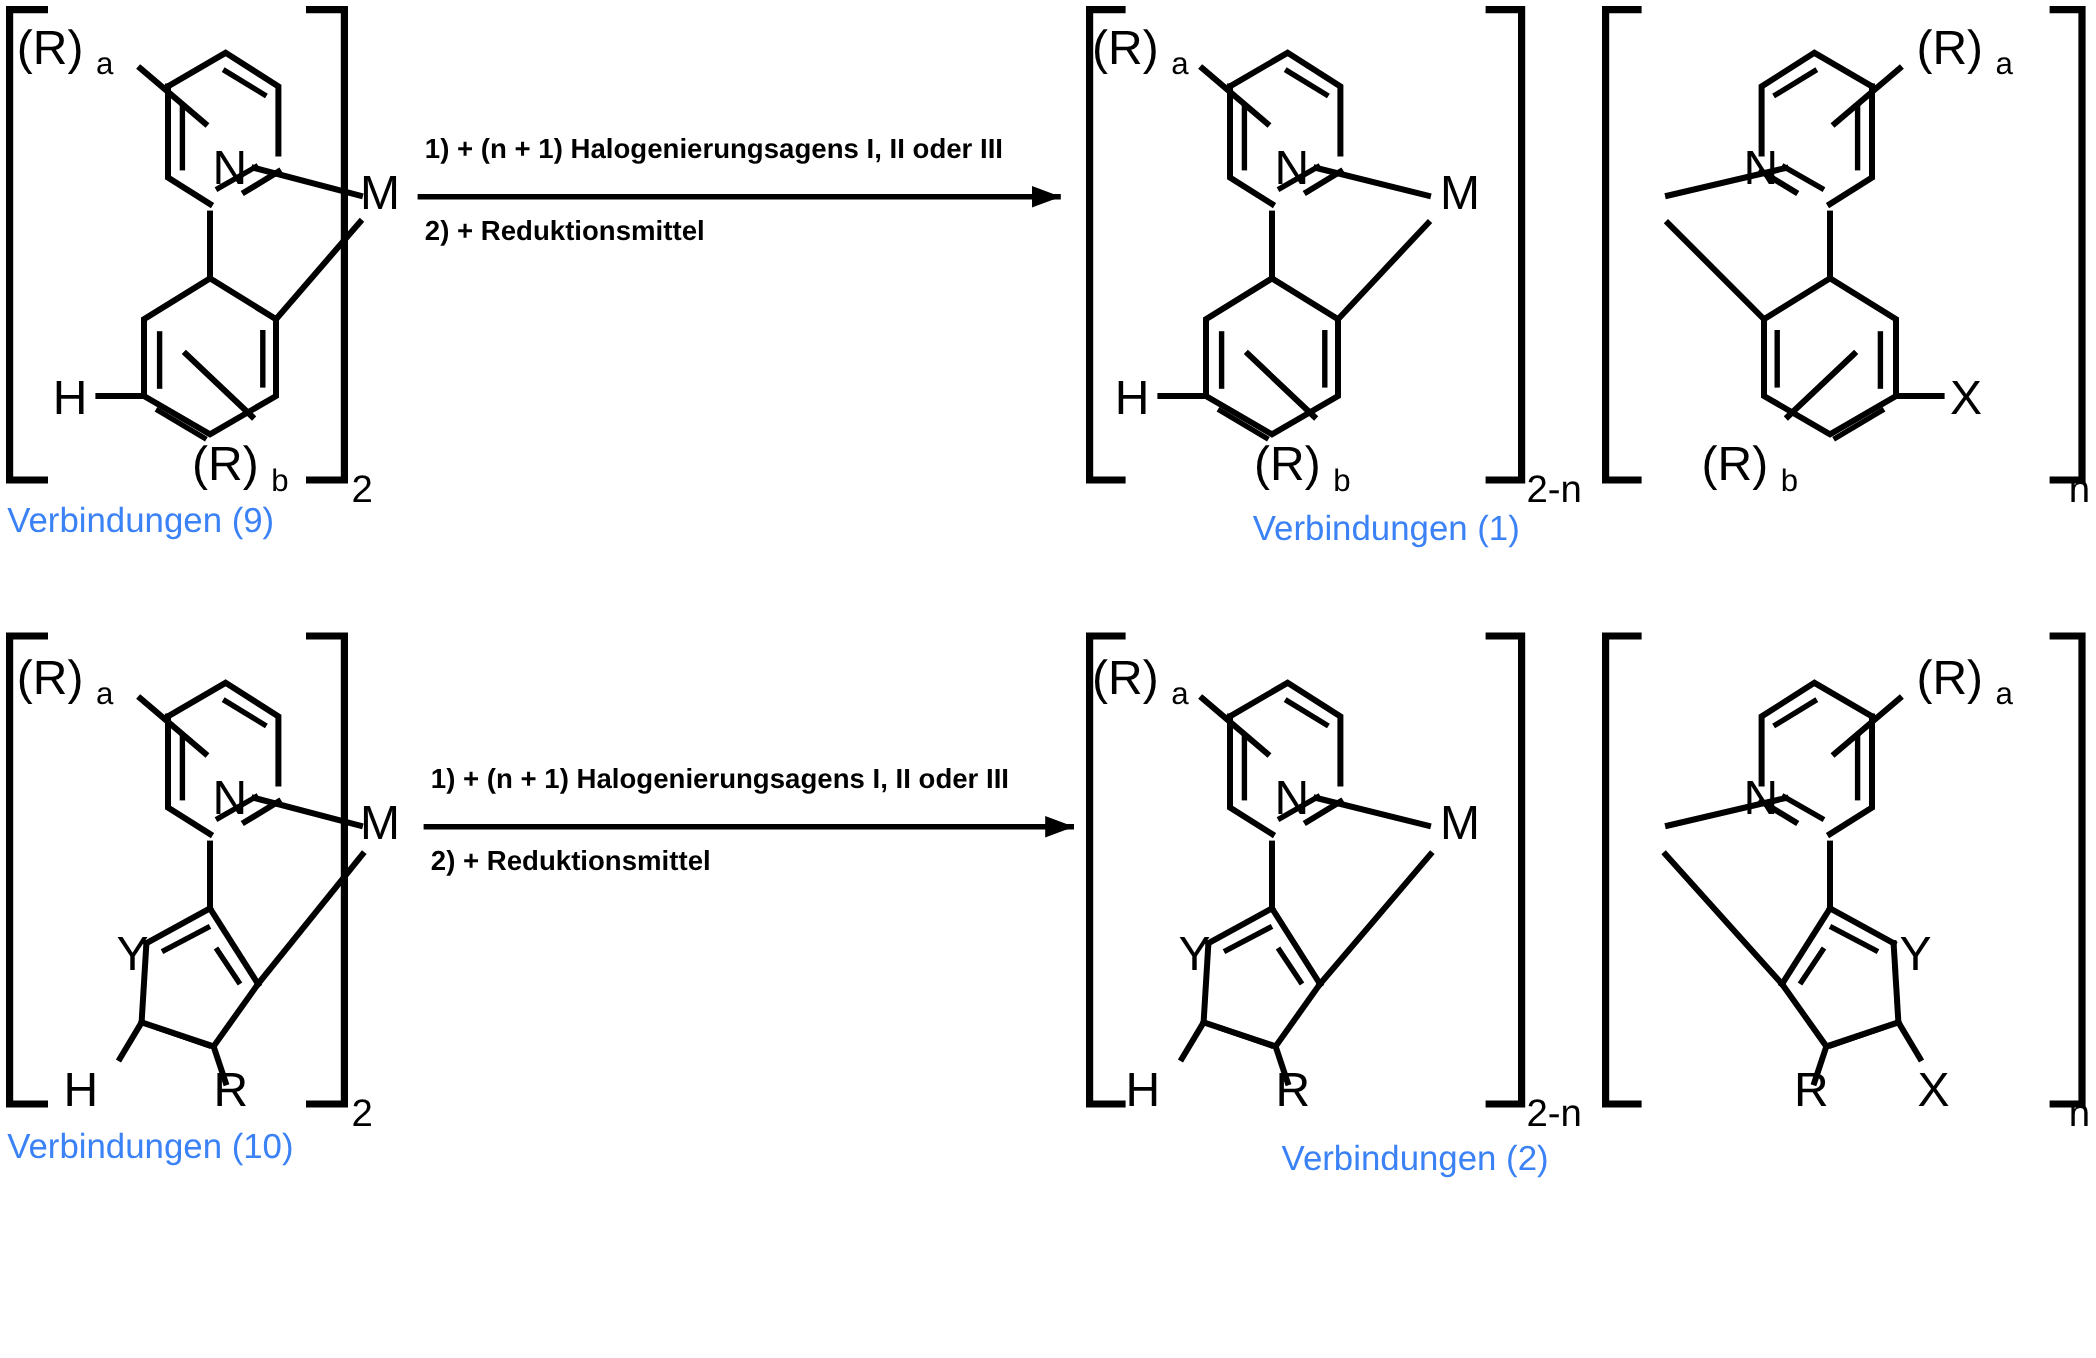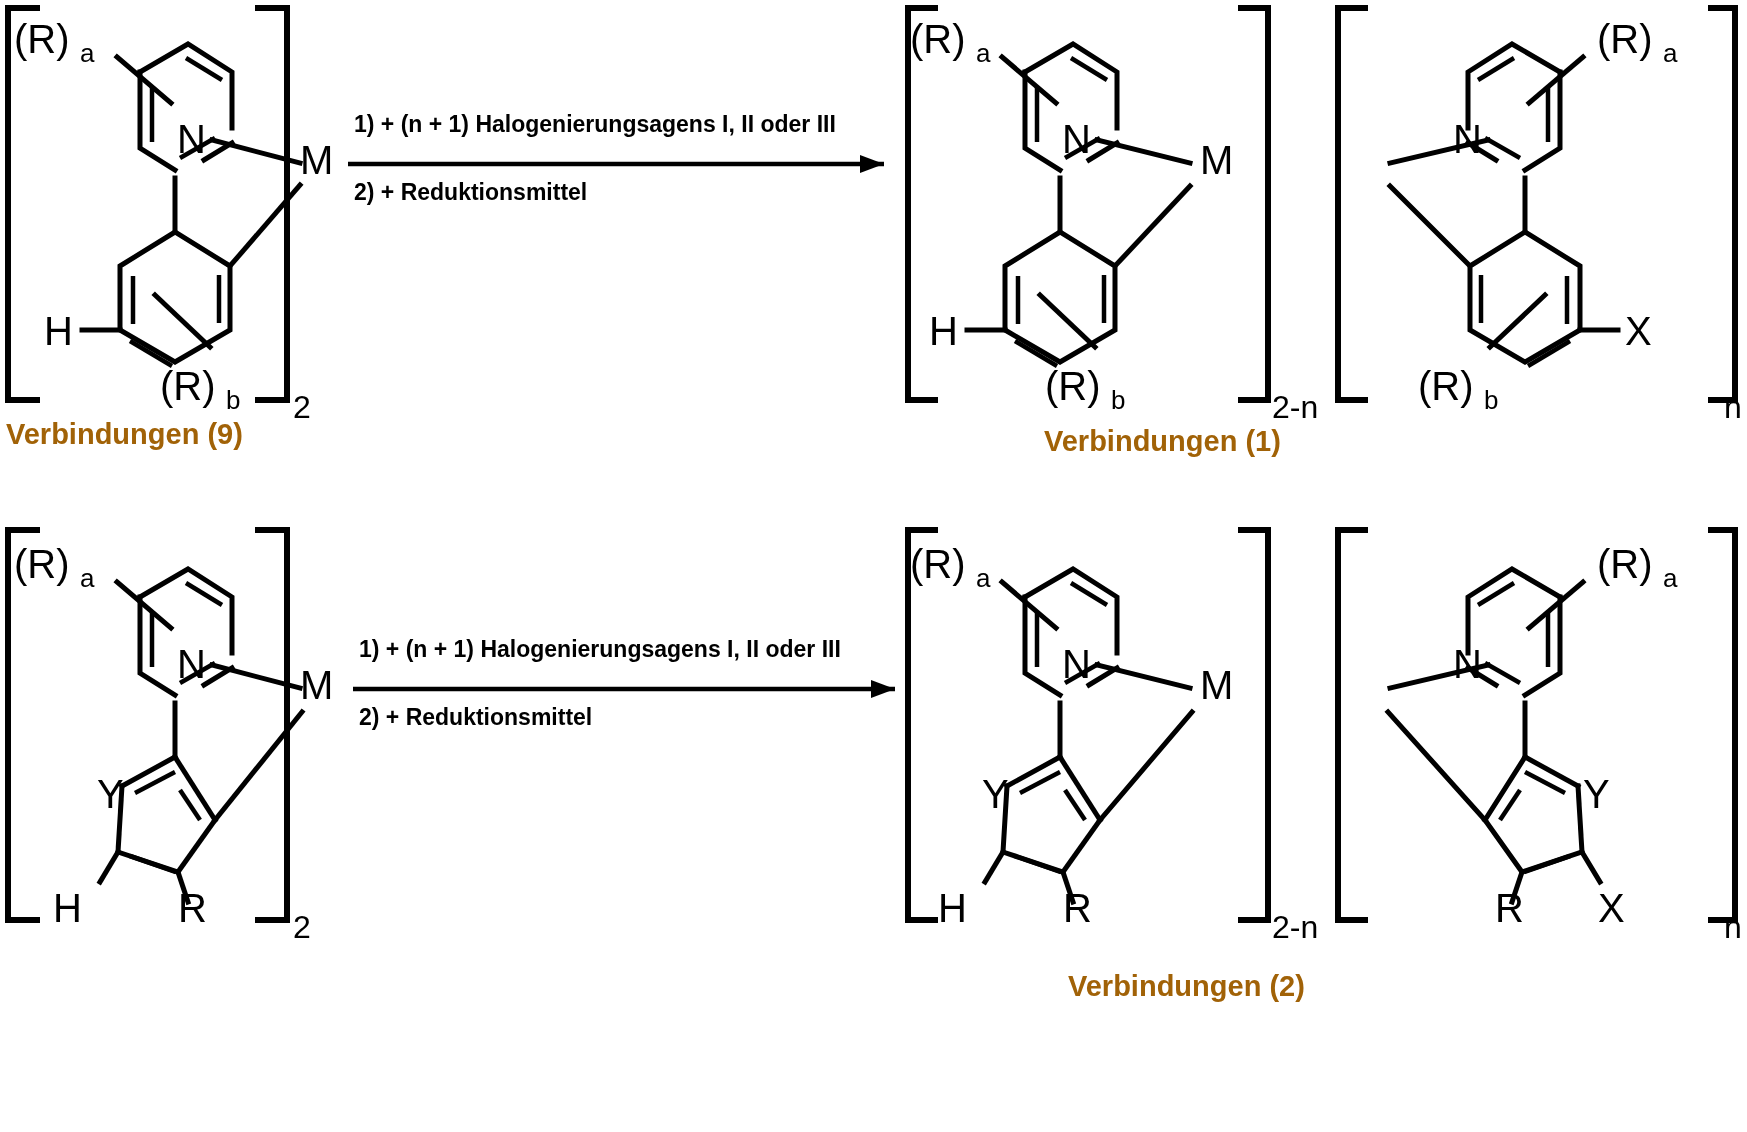--- a/index.html
+++ b/index.html
@@ -7,21 +7,21 @@
   body{width:1747px;height:1132px;position:relative;font-family:"Liberation Sans",sans-serif;color:#000;overflow:hidden;}
   .scheme{position:absolute;left:0;width:1747px;height:520px;}
   #scheme-1{top:0;}
   #scheme-2{top:520px;}
   svg{position:absolute;left:0;top:0;overflow:visible;}
   .atom{font-family:"Liberation Sans",sans-serif;font-size:40px;fill:#000;}
   .grp{font-family:"Liberation Sans",sans-serif;font-size:40px;fill:#000;}
   .sub{font-family:"Liberation Sans",sans-serif;font-size:26px;fill:#000;}
   .brsub{font-family:"Liberation Sans",sans-serif;font-size:32px;fill:#000;}
   .cond{font-family:"Liberation Sans",sans-serif;font-size:23px;font-weight:bold;fill:#000;}
-  .caption{position:absolute;font-family:"Liberation Sans",sans-serif;font-weight:bold;font-size:29px;color:#a16207;white-space:nowrap;}
+  .caption{position:absolute;font-family:"Liberation Sans",sans-serif;font-weight:normal;font-size:29px;color:#3b82f6;white-space:nowrap;}
   .bond{stroke:#000;stroke-width:5;fill:none;stroke-linecap:square;}
   .bond-thin{stroke:#000;stroke-width:4.5;fill:none;stroke-linecap:butt;}
   .brk{stroke:#000;stroke-width:6;fill:none;stroke-linecap:butt;}
   .arrow-line{stroke:#000;stroke-width:4.5;fill:none;}
 </style>
 </head>
 <body>
 
 <div class="scheme" id="scheme-1">
 
@@ -381,14 +381,15 @@
       <path class="bond" d="M 178 145 L 80 168"></path>
       <path class="bond" d="M 175 300 L 78 192"></path>
     </g>
 
     <g>
       <path class="brk" d="M 398 10 L 425 10 L 425 400 L 398 400"></path>
       <text class="brsub" x="414" y="418">n</text>
     </g>
   </svg>
 
-  <div class="caption" style="left:1068px;top:430px;margin-top:20px;">Verbindungen (2)</div>
+  <div class="caption" style="left:6px;top:420px;">Verbindungen (10)</div>
+  <div class="caption" style="left:1068px;top:430px;">Verbindungen (2)</div>
 </div>
 
 </body></html>

